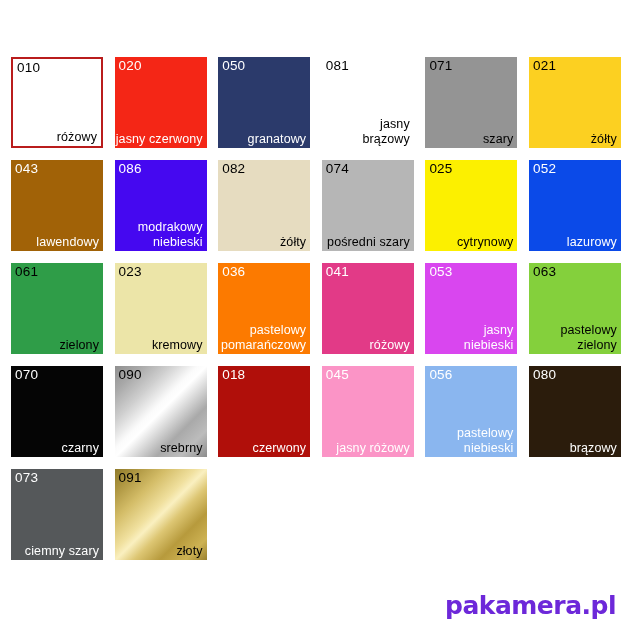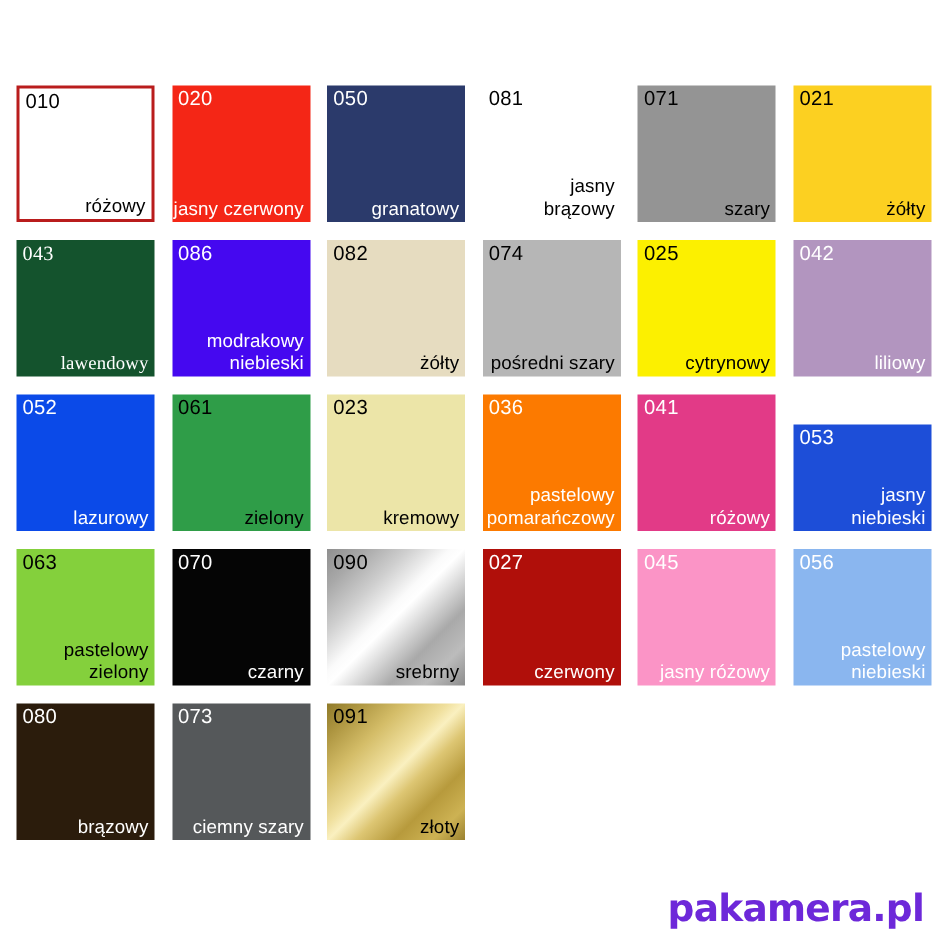--- a/index.html
+++ b/index.html
@@ -94,44 +94,40 @@
 brązowy</span>
     </div>
     <div class="swatch" style="background-color: rgb(148, 148, 148);">
       <span class="swatch-code text-dark">071</span>
       <span class="swatch-name text-dark">szary</span>
     </div>
     <div class="swatch" style="background-color: rgb(252, 208, 33);">
       <span class="swatch-code text-dark">021</span>
       <span class="swatch-name text-dark">żółty</span>
     </div>
-    <div class="swatch" style="background-color: #14532d; font-family: Liberation Serif, serif;">
+    <div class="swatch" style="background-color: #a16207;">
       <span class="swatch-code text-light">043</span>
       <span class="swatch-name text-light">lawendowy</span>
     </div>
     <div class="swatch" style="background-color: rgb(69, 8, 240);">
       <span class="swatch-code text-light">086</span>
       <span class="swatch-name text-light">modrakowy
 niebieski</span>
     </div>
     <div class="swatch" style="background-color: rgb(230, 220, 192);">
       <span class="swatch-code text-dark">082</span>
       <span class="swatch-name text-dark">żółty</span>
     </div>
     <div class="swatch" style="background-color: rgb(182, 182, 182);">
       <span class="swatch-code text-dark">074</span>
       <span class="swatch-name text-dark">pośredni szary</span>
     </div>
     <div class="swatch" style="background-color: rgb(252, 240, 0);">
       <span class="swatch-code text-dark">025</span>
       <span class="swatch-name text-dark">cytrynowy</span>
-    </div>
-    <div class="swatch" style="background-color: rgb(178, 149, 191);">
-      <span class="swatch-code text-light">042</span>
-      <span class="swatch-name text-light">liliowy</span>
     </div>
     <div class="swatch" style="background-color: rgb(11, 74, 232);">
       <span class="swatch-code text-light">052</span>
       <span class="swatch-name text-light">lazurowy</span>
     </div>
     <div class="swatch" style="background-color: rgb(47, 157, 72);">
       <span class="swatch-code text-dark">061</span>
       <span class="swatch-name text-dark">zielony</span>
     </div>
     <div class="swatch" style="background-color: rgb(236, 229, 168);">
@@ -140,40 +136,40 @@
     </div>
     <div class="swatch" style="background-color: rgb(252, 122, 0);">
       <span class="swatch-code text-light">036</span>
       <span class="swatch-name text-light">pastelowy
 pomarańczowy</span>
     </div>
     <div class="swatch" style="background-color: rgb(226, 58, 135);">
       <span class="swatch-code text-light">041</span>
       <span class="swatch-name text-light">różowy</span>
     </div>
-    <div class="swatch" style="background-color: #1d4ed8; margin-top: 20px;">
+    <div class="swatch" style="background-color: #d946ef;">
       <span class="swatch-code text-light">053</span>
       <span class="swatch-name text-light">jasny
 niebieski</span>
     </div>
     <div class="swatch" style="background-color: rgb(132, 208, 60);">
       <span class="swatch-code text-dark">063</span>
       <span class="swatch-name text-dark">pastelowy
 zielony</span>
     </div>
     <div class="swatch" style="background-color: rgb(5, 5, 5);">
       <span class="swatch-code text-light">070</span>
       <span class="swatch-name text-light">czarny</span>
     </div>
     <div class="swatch" style="background-image: linear-gradient(135deg, rgb(143, 143, 143) 0%, rgb(168, 168, 168) 14%, rgb(207, 207, 207) 30%, rgb(251, 251, 251) 45%, rgb(255, 255, 255) 50%, rgb(224, 224, 224) 58%, rgb(169, 169, 169) 72%, rgb(188, 188, 188) 85%, rgb(140, 140, 140) 100%);">
       <span class="swatch-code text-dark">090</span>
       <span class="swatch-name text-dark">srebrny</span>
     </div>
     <div class="swatch" style="background-color: rgb(176, 15, 10);">
-      <span class="swatch-code text-light">027</span>
+      <span class="swatch-code text-light">018</span>
       <span class="swatch-name text-light">czerwony</span>
     </div>
     <div class="swatch" style="background-color: rgb(251, 148, 198);">
       <span class="swatch-code text-light">045</span>
       <span class="swatch-name text-light">jasny różowy</span>
     </div>
     <div class="swatch" style="background-color: rgb(138, 182, 239);">
       <span class="swatch-code text-light">056</span>
       <span class="swatch-name text-light">pastelowy
 niebieski</span>

